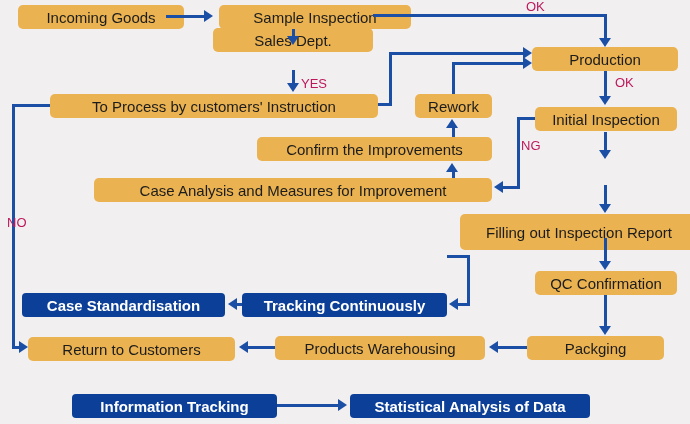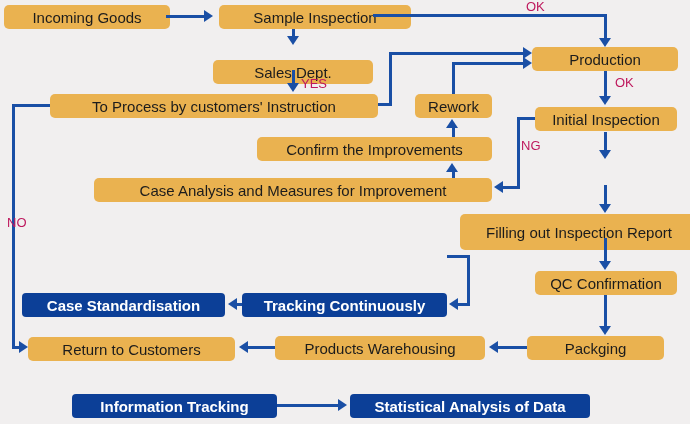--- a/index.html
+++ b/index.html
@@ -21,23 +21,23 @@
   .al{border-top:6px solid transparent;border-bottom:6px solid transparent;border-right:9px solid #1a4fa5;}
   .au{border-left:6px solid transparent;border-right:6px solid transparent;border-bottom:9px solid #1a4fa5;}
   .ad{border-left:6px solid transparent;border-right:6px solid transparent;border-top:9px solid #1a4fa5;}
   .lbl{position:absolute;color:#be185d;font-size:13px;line-height:1;text-align:right;}
 </style>
 </head>
 <body>
 
 <div class="stage">
 
-  <div class="node gold" style="left:4px;top:5px;width:166px;height:24px">Incoming Goods</div>
+  <div class="node gold" style="left:18px;top:5px;width:166px;height:24px">Incoming Goods</div>
   <div class="node gold" style="left:219px;top:5px;width:192px;height:24px">Sample Inspection</div>
-  <div class="node gold" style="left:213px;top:60px;width:160px;height:24px">Sales Dept.</div>
+  <div class="node gold" style="left:213px;top:28px;width:160px;height:24px">Sales Dept.</div>
   <div class="node gold" style="left:50px;top:94px;width:328px;height:24px">To Process by customers' Instruction</div>
   <div class="node gold" style="left:415px;top:94px;width:77px;height:24px">Rework</div>
   <div class="node gold" style="left:257px;top:137px;width:235px;height:24px">Confirm the Improvements</div>
   <div class="node gold" style="left:94px;top:178px;width:398px;height:24px">Case Analysis and Measures for Improvement</div>
   <div class="node gold" style="left:532px;top:47px;width:146px;height:24px">Production</div>
   <div class="node gold" style="left:535px;top:107px;width:142px;height:24px">Initial Inspection</div>
   <div class="node gold" style="left:460px;top:214px;width:238px;height:36px">Filling out Inspection Report</div>
   <div class="node gold" style="left:535px;top:271px;width:142px;height:24px">QC Confirmation</div>
   <div class="node gold" style="left:527px;top:336px;width:137px;height:24px">Packging</div>
   <div class="node gold" style="left:275px;top:336px;width:210px;height:24px">Products Warehousing</div>

